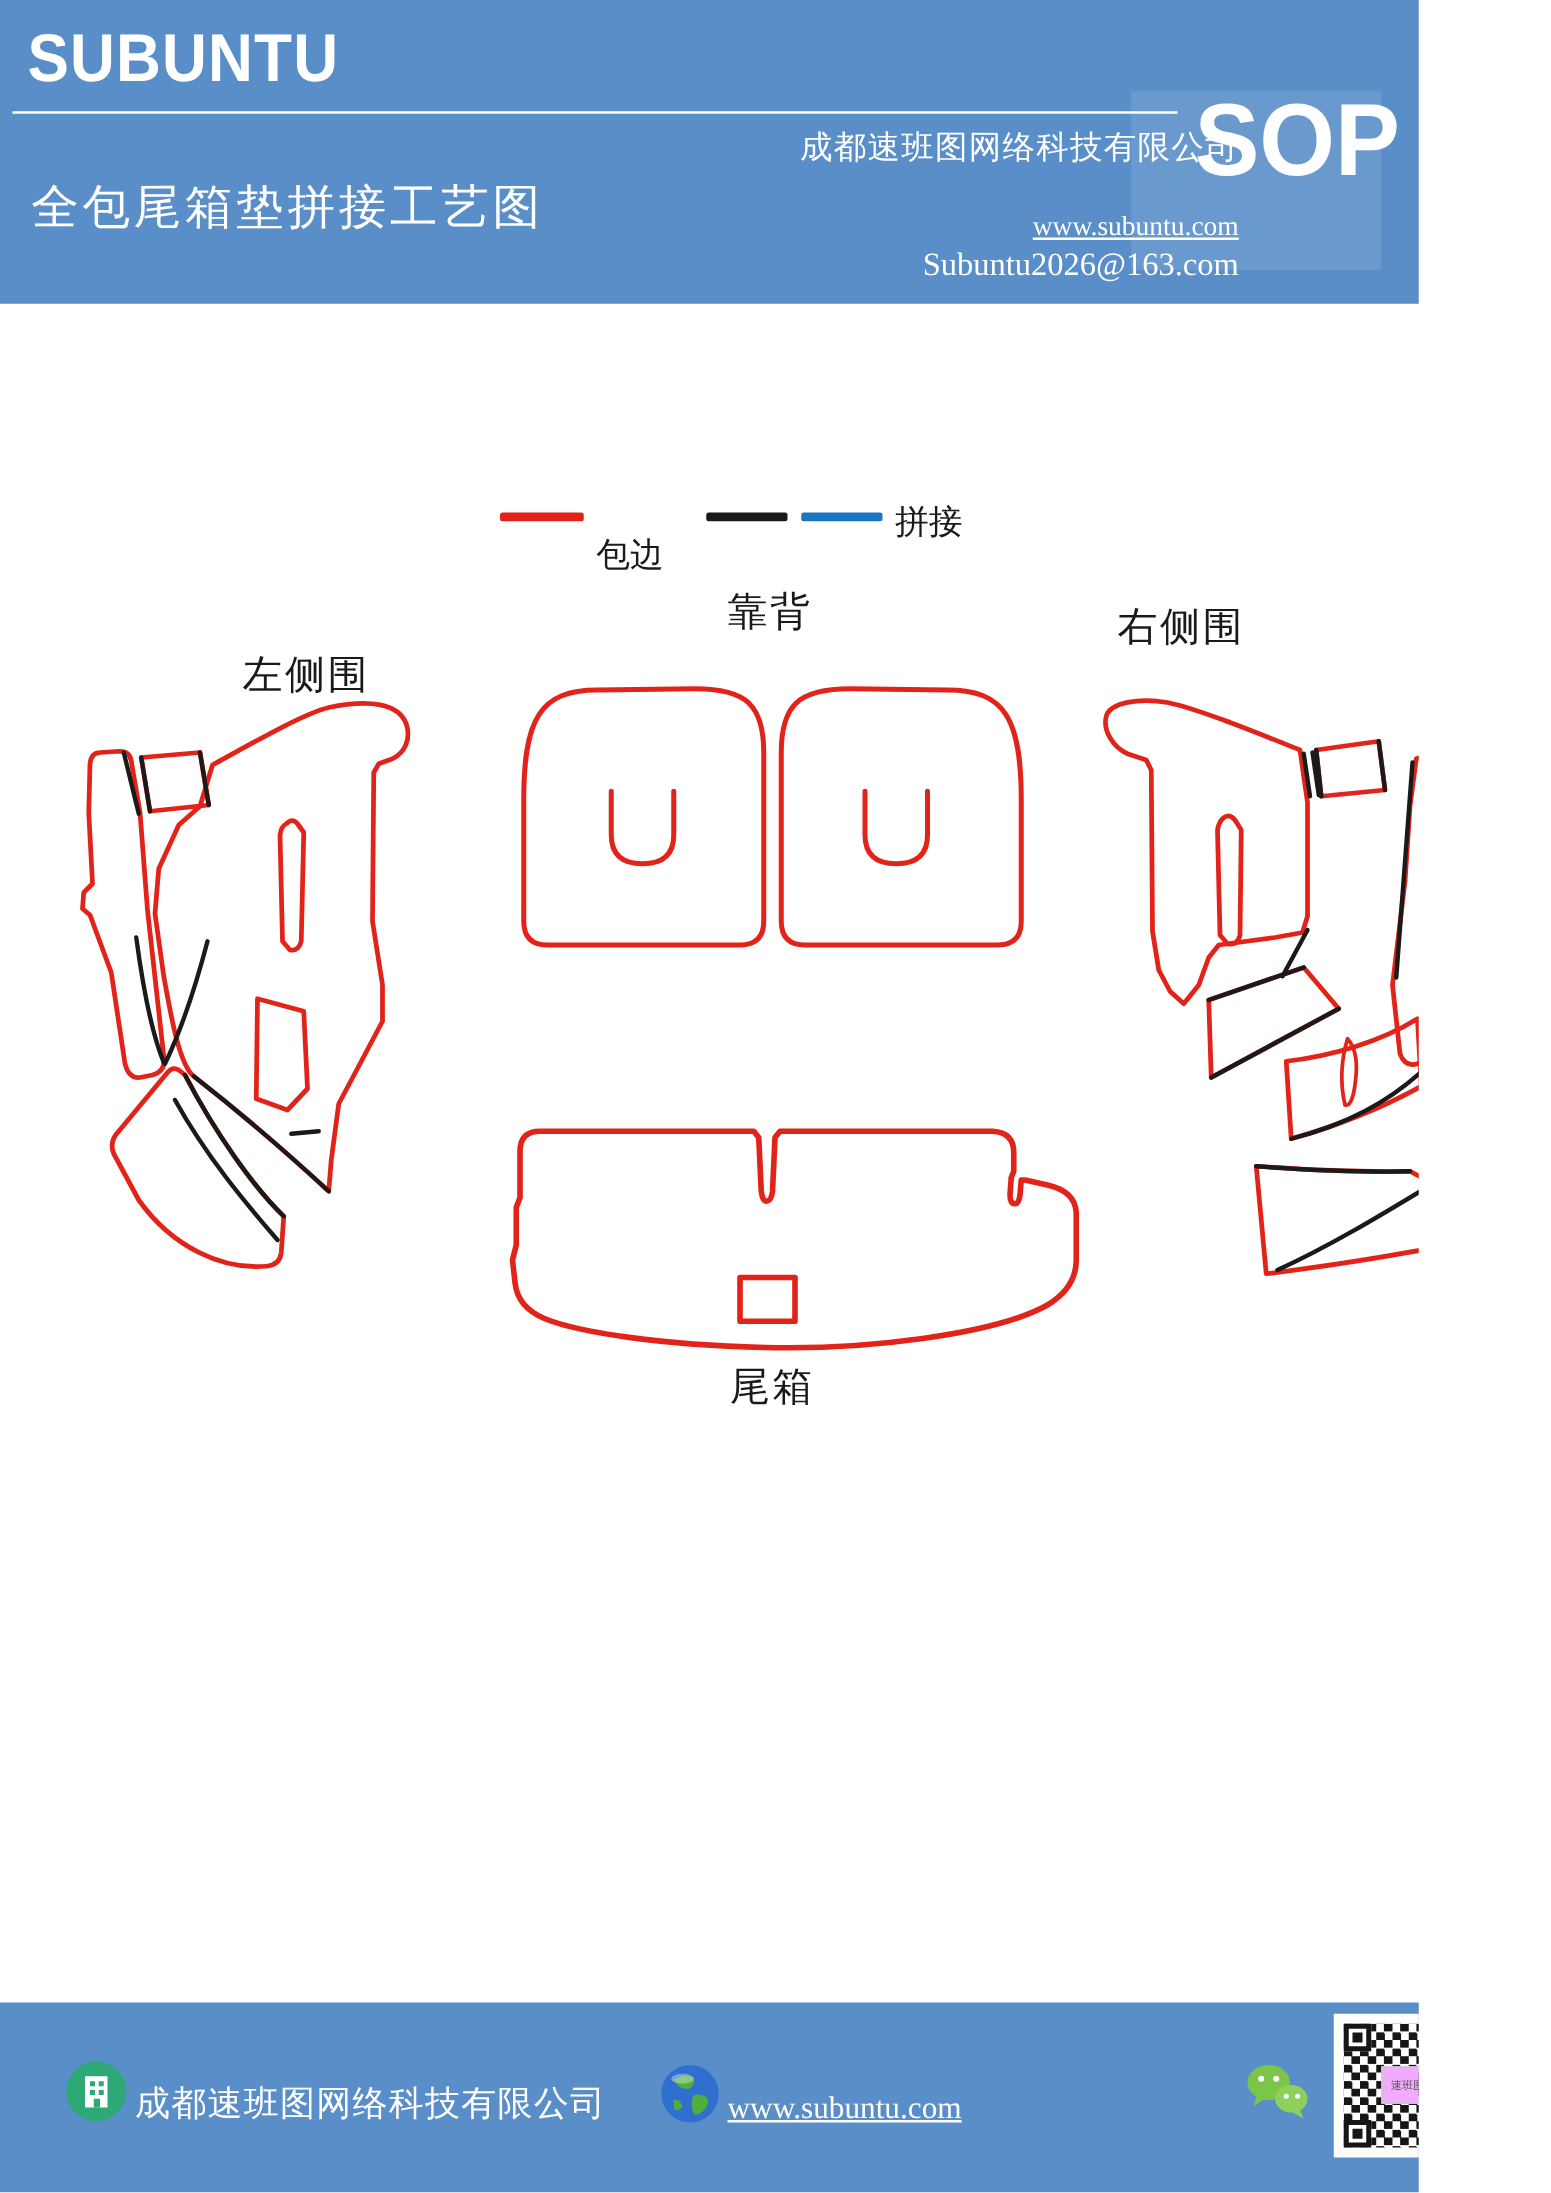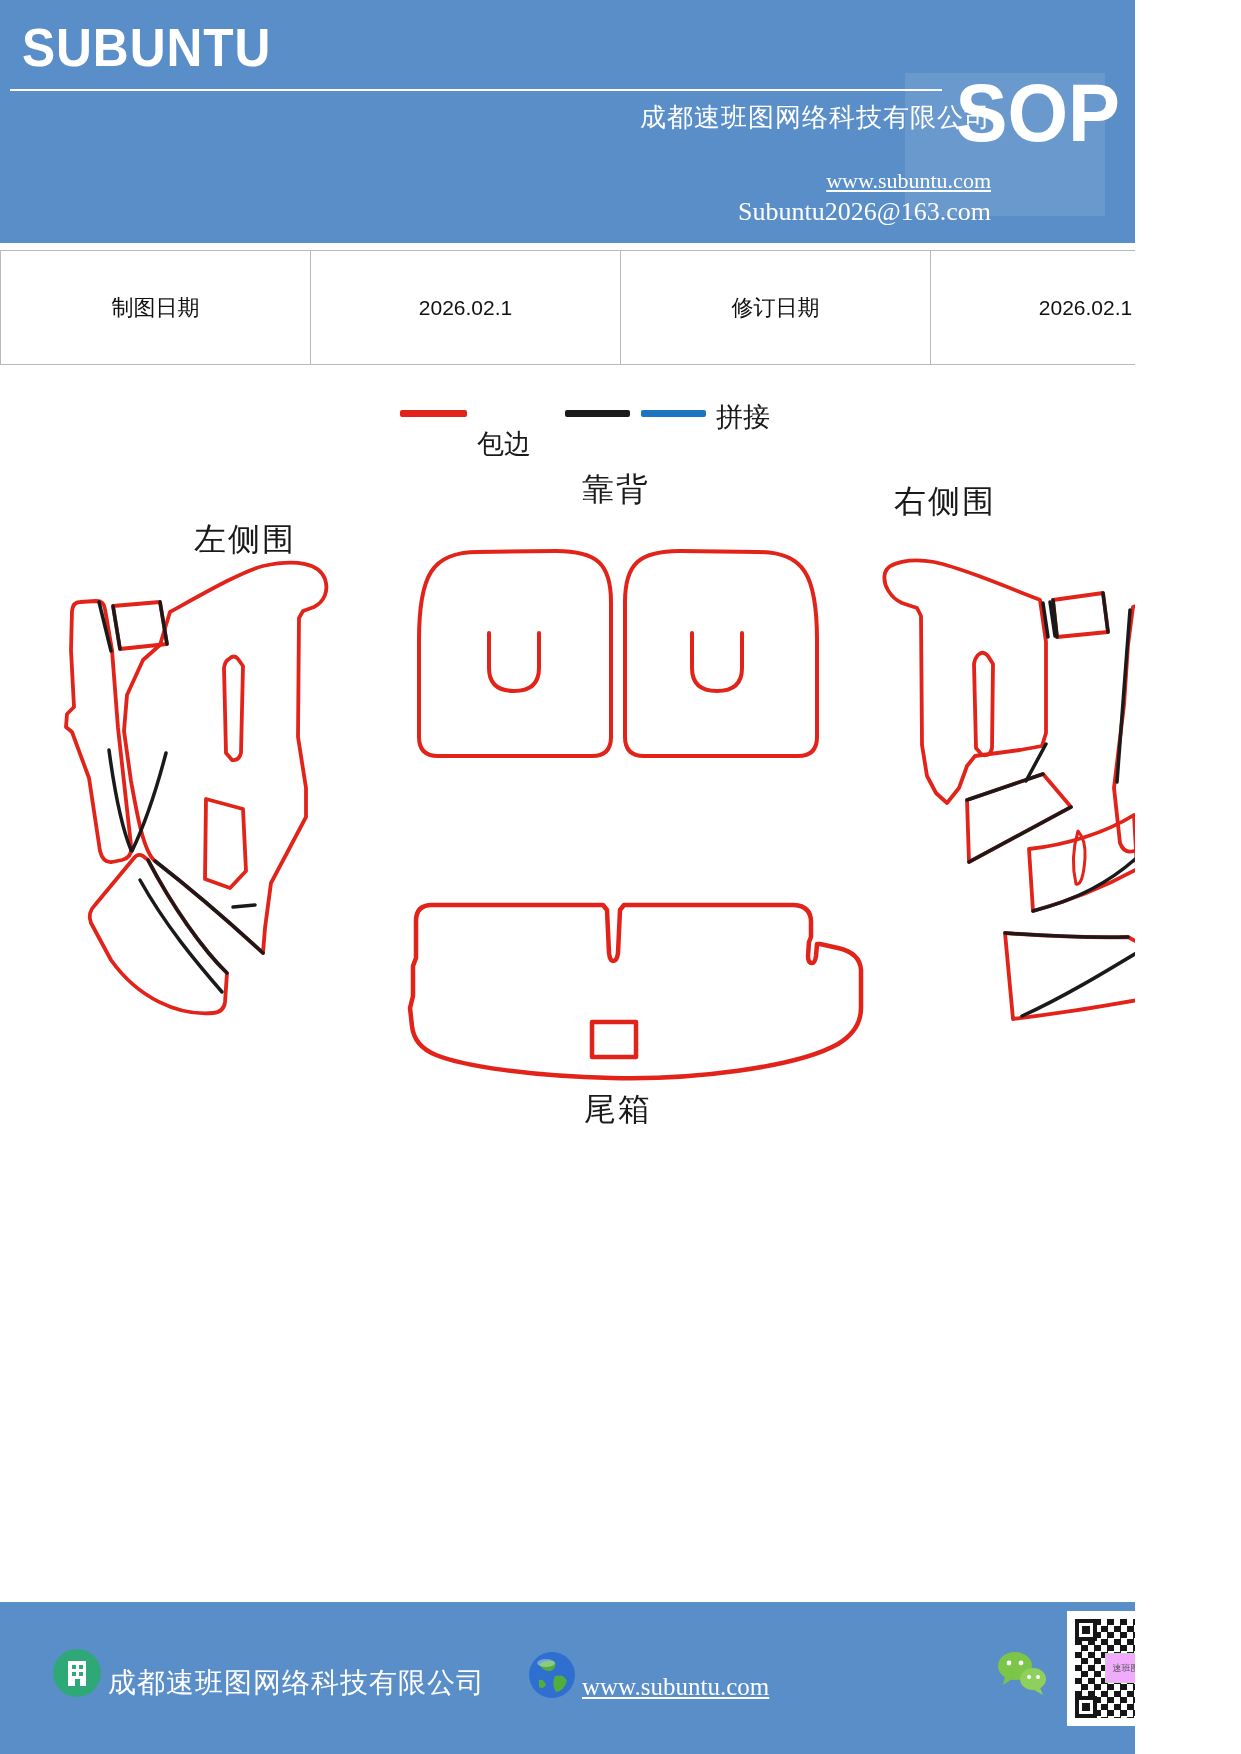--- a/index.html
+++ b/index.html
@@ -50,33 +50,28 @@
 </head>
 <body>
 
 <div class="page">
 
   <div class="header">
     <div class="sop-box"></div>
     <div class="logo">SUBUNTU</div>
     <div class="header-rule"></div>
     <div class="hdr-company">成都速班图网络科技有限公司</div>
+    <div class="doc-title">全包尾箱垫拼接工艺图</div>
     <div class="sop">SOP</div>
     <a class="hdr-site">www.subuntu.com</a>
     <div class="hdr-mail">Subuntu2026@163.com</div>
   </div>
 
   <table class="info-table">
     <tbody>
-    <tr>
-      <td>制图日期</td>
-      <td class="val">2026.02.1</td>
-      <td>修订日期</td>
-      <td class="val">2026.02.1</td>
-    </tr>
   </tbody>
     </table>
 
   <div class="legend-swatch" style="left:400px;top:410px;width:67px;background:#e2231a;"></div>
   <div class="legend-label" style="left:477px;margin-top:27px;">包边</div>
   <div class="legend-swatch" style="left:565px;top:410px;width:65px;background:#1a1a1a;"></div>
   <div class="legend-swatch" style="left:641px;top:410px;width:65px;background:#1b75c0;"></div>
   <div class="legend-label" style="left:716px;">拼接</div>
 
   <div class="part-label" style="left:536px;top:468px;">靠背</div>

